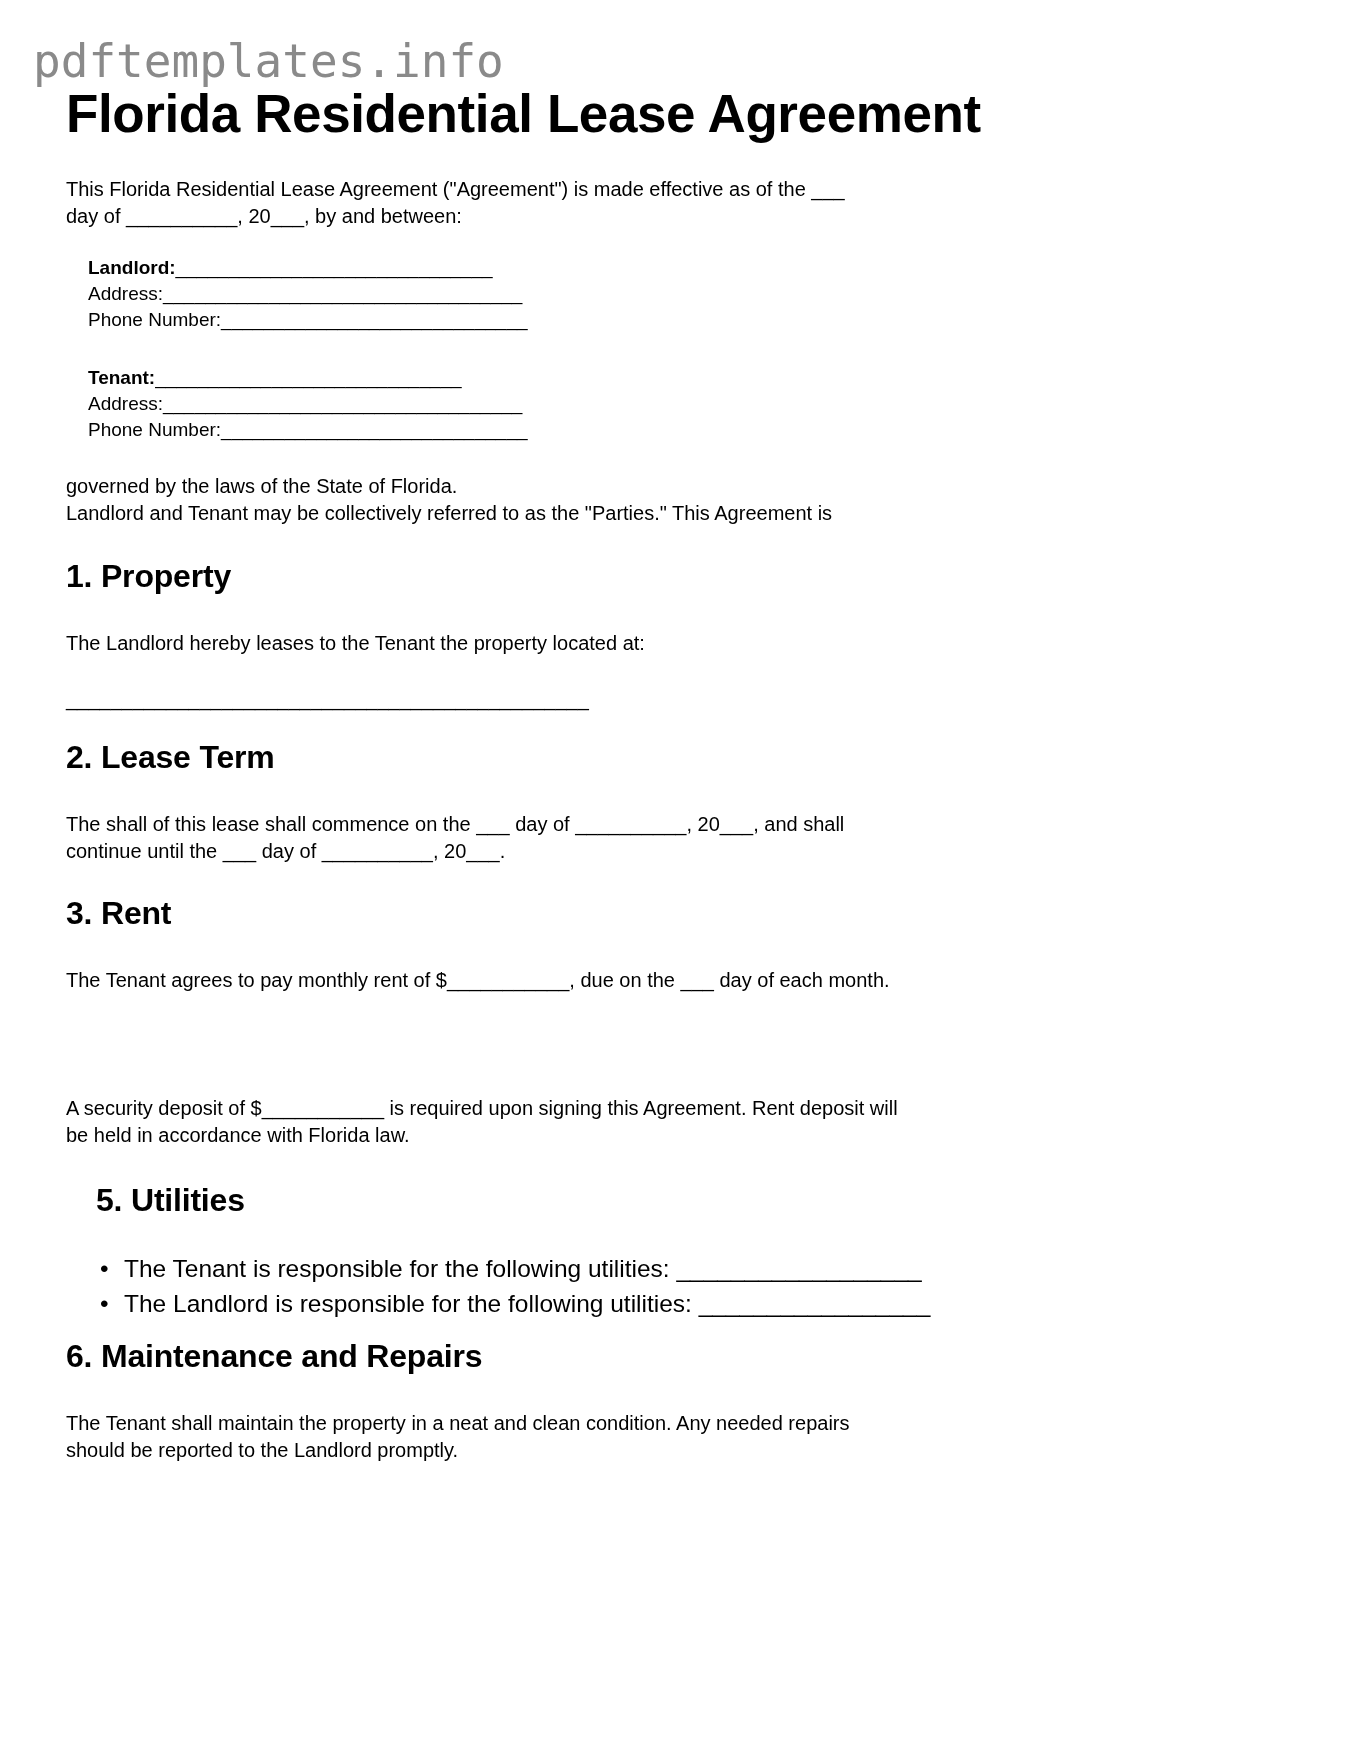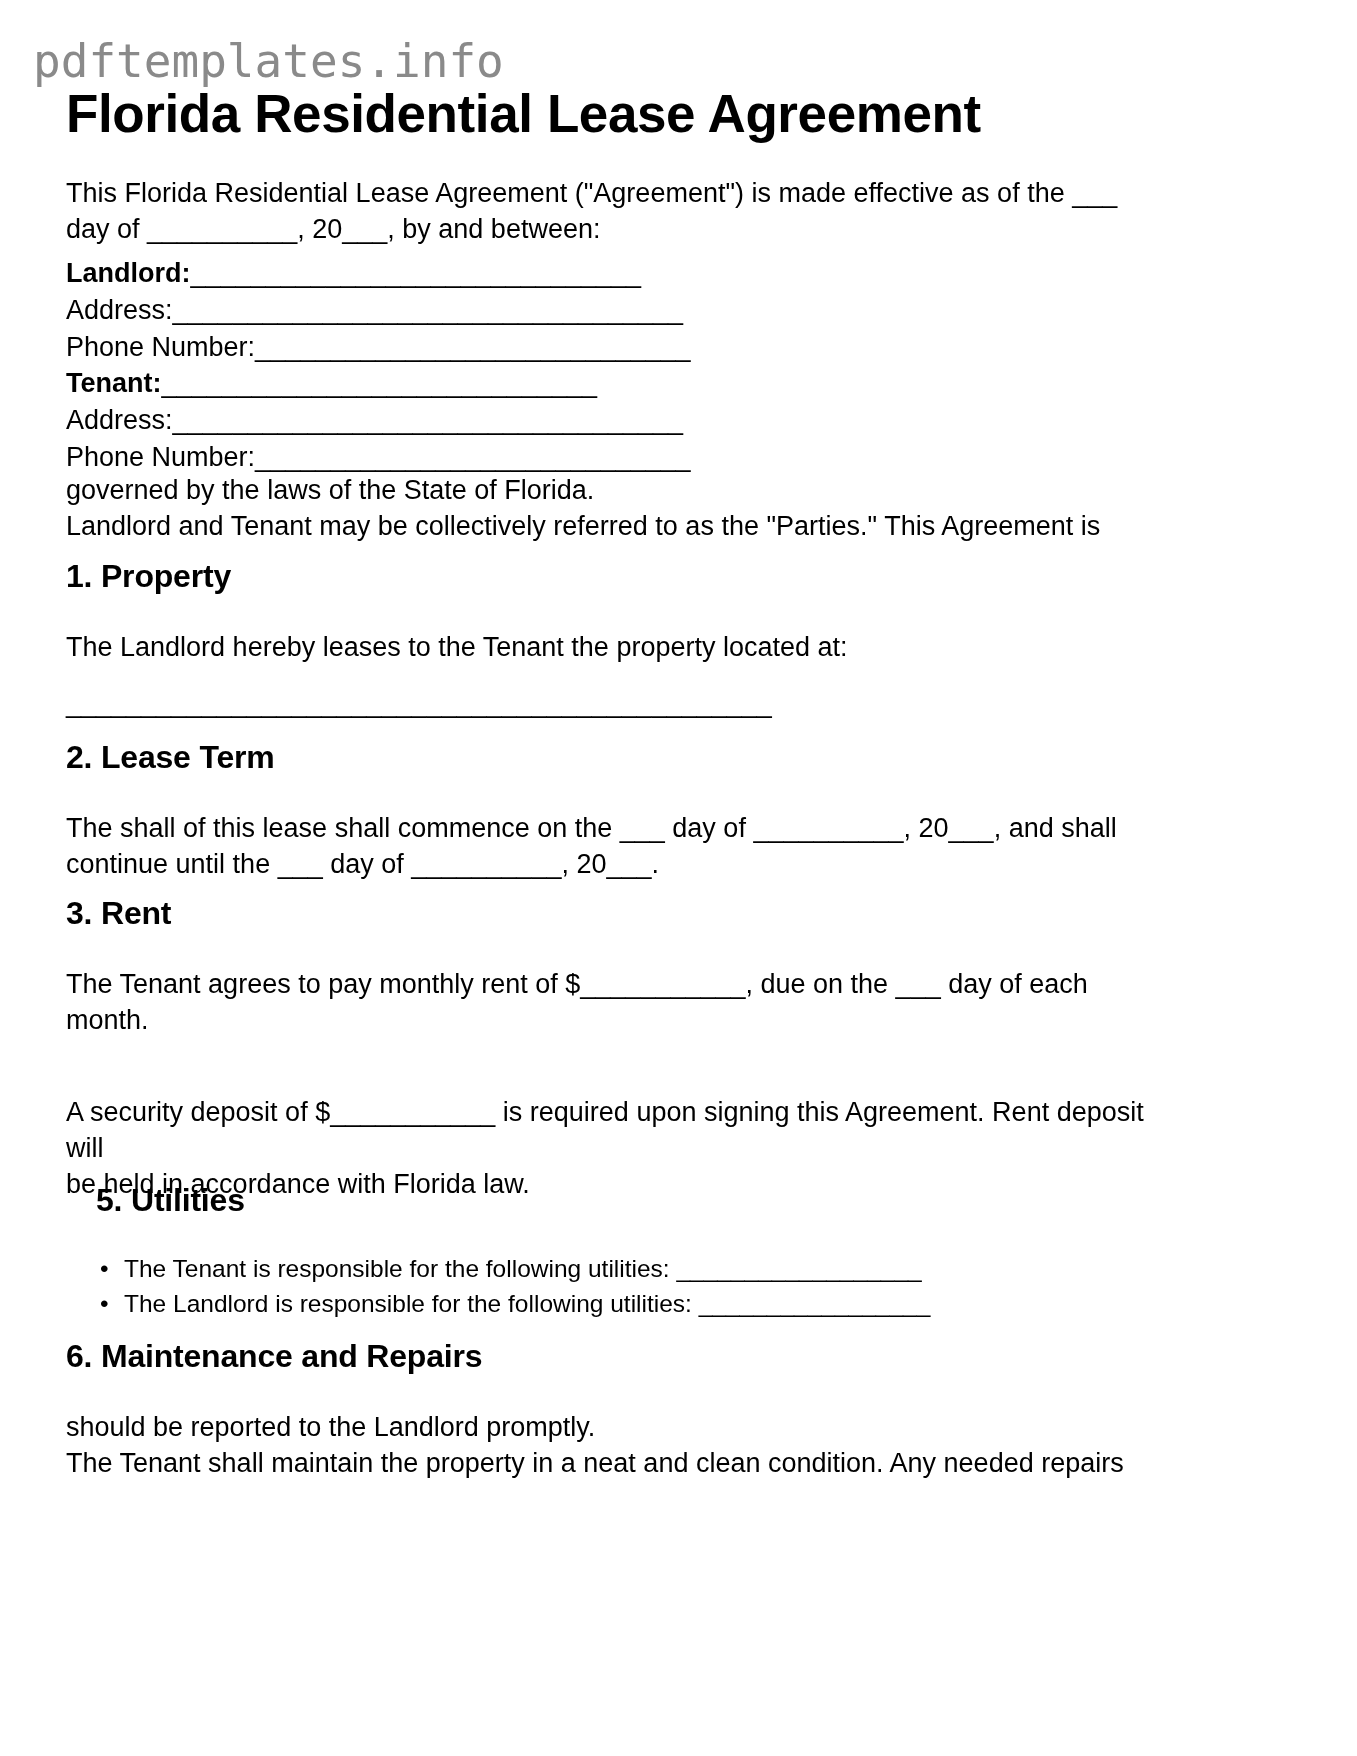--- a/index.html
+++ b/index.html
@@ -51,35 +51,36 @@
   .body-block {
     position: absolute;
     left: 66px;
     width: 1084px;
     font-size: 25.5px;
     line-height: 1.33;
     font-family: "Liberation Sans", sans-serif;
   }
   p.para {
     margin: 0;
-    font-size: 27px;
+    font-size: 20px;
     line-height: 1.33;
   }
   h2.sec {
     margin: 0;
     font-size: 32px;
     font-weight: bold;
     letter-spacing: -0.2px;
     line-height: 1.2;
     font-family: "Liberation Sans", sans-serif;
   }
   .party-line {
-    font-size: 27px;
+    font-size: 19px;
     line-height: 1.37;
     white-space: nowrap;
+    margin-left: 22px;
   }
   .party-line b { font-weight: bold; }
   ul.bullets {
     margin: 0;
     padding-left: 58px;
     list-style: none;
   }
   ul.bullets li {
     font-size: 24.5px;
     line-height: 1.42;
@@ -172,17 +173,17 @@
     <ul class="bullets">
       <li><span class="dot">•</span><span>The Tenant is responsible for the following utilities: __________________</span></li>
       <li><span class="dot">•</span><span>The Landlord is responsible for the following utilities: _________________</span></li>
     </ul>
   </div>
 
   <div class="body-block" style="top:1337px;">
     <h2 class="sec">6. Maintenance and Repairs</h2>
   </div>
   <div class="body-block" style="top:1410px;">
+    <p class="para">The Tenant shall maintain the property in a neat and clean condition. Any needed repairs</p>
     <p class="para">should be reported to the Landlord promptly.</p>
-    <p class="para">The Tenant shall maintain the property in a neat and clean condition. Any needed repairs</p>
   </div>
 
 </div>
 
 </body></html>

